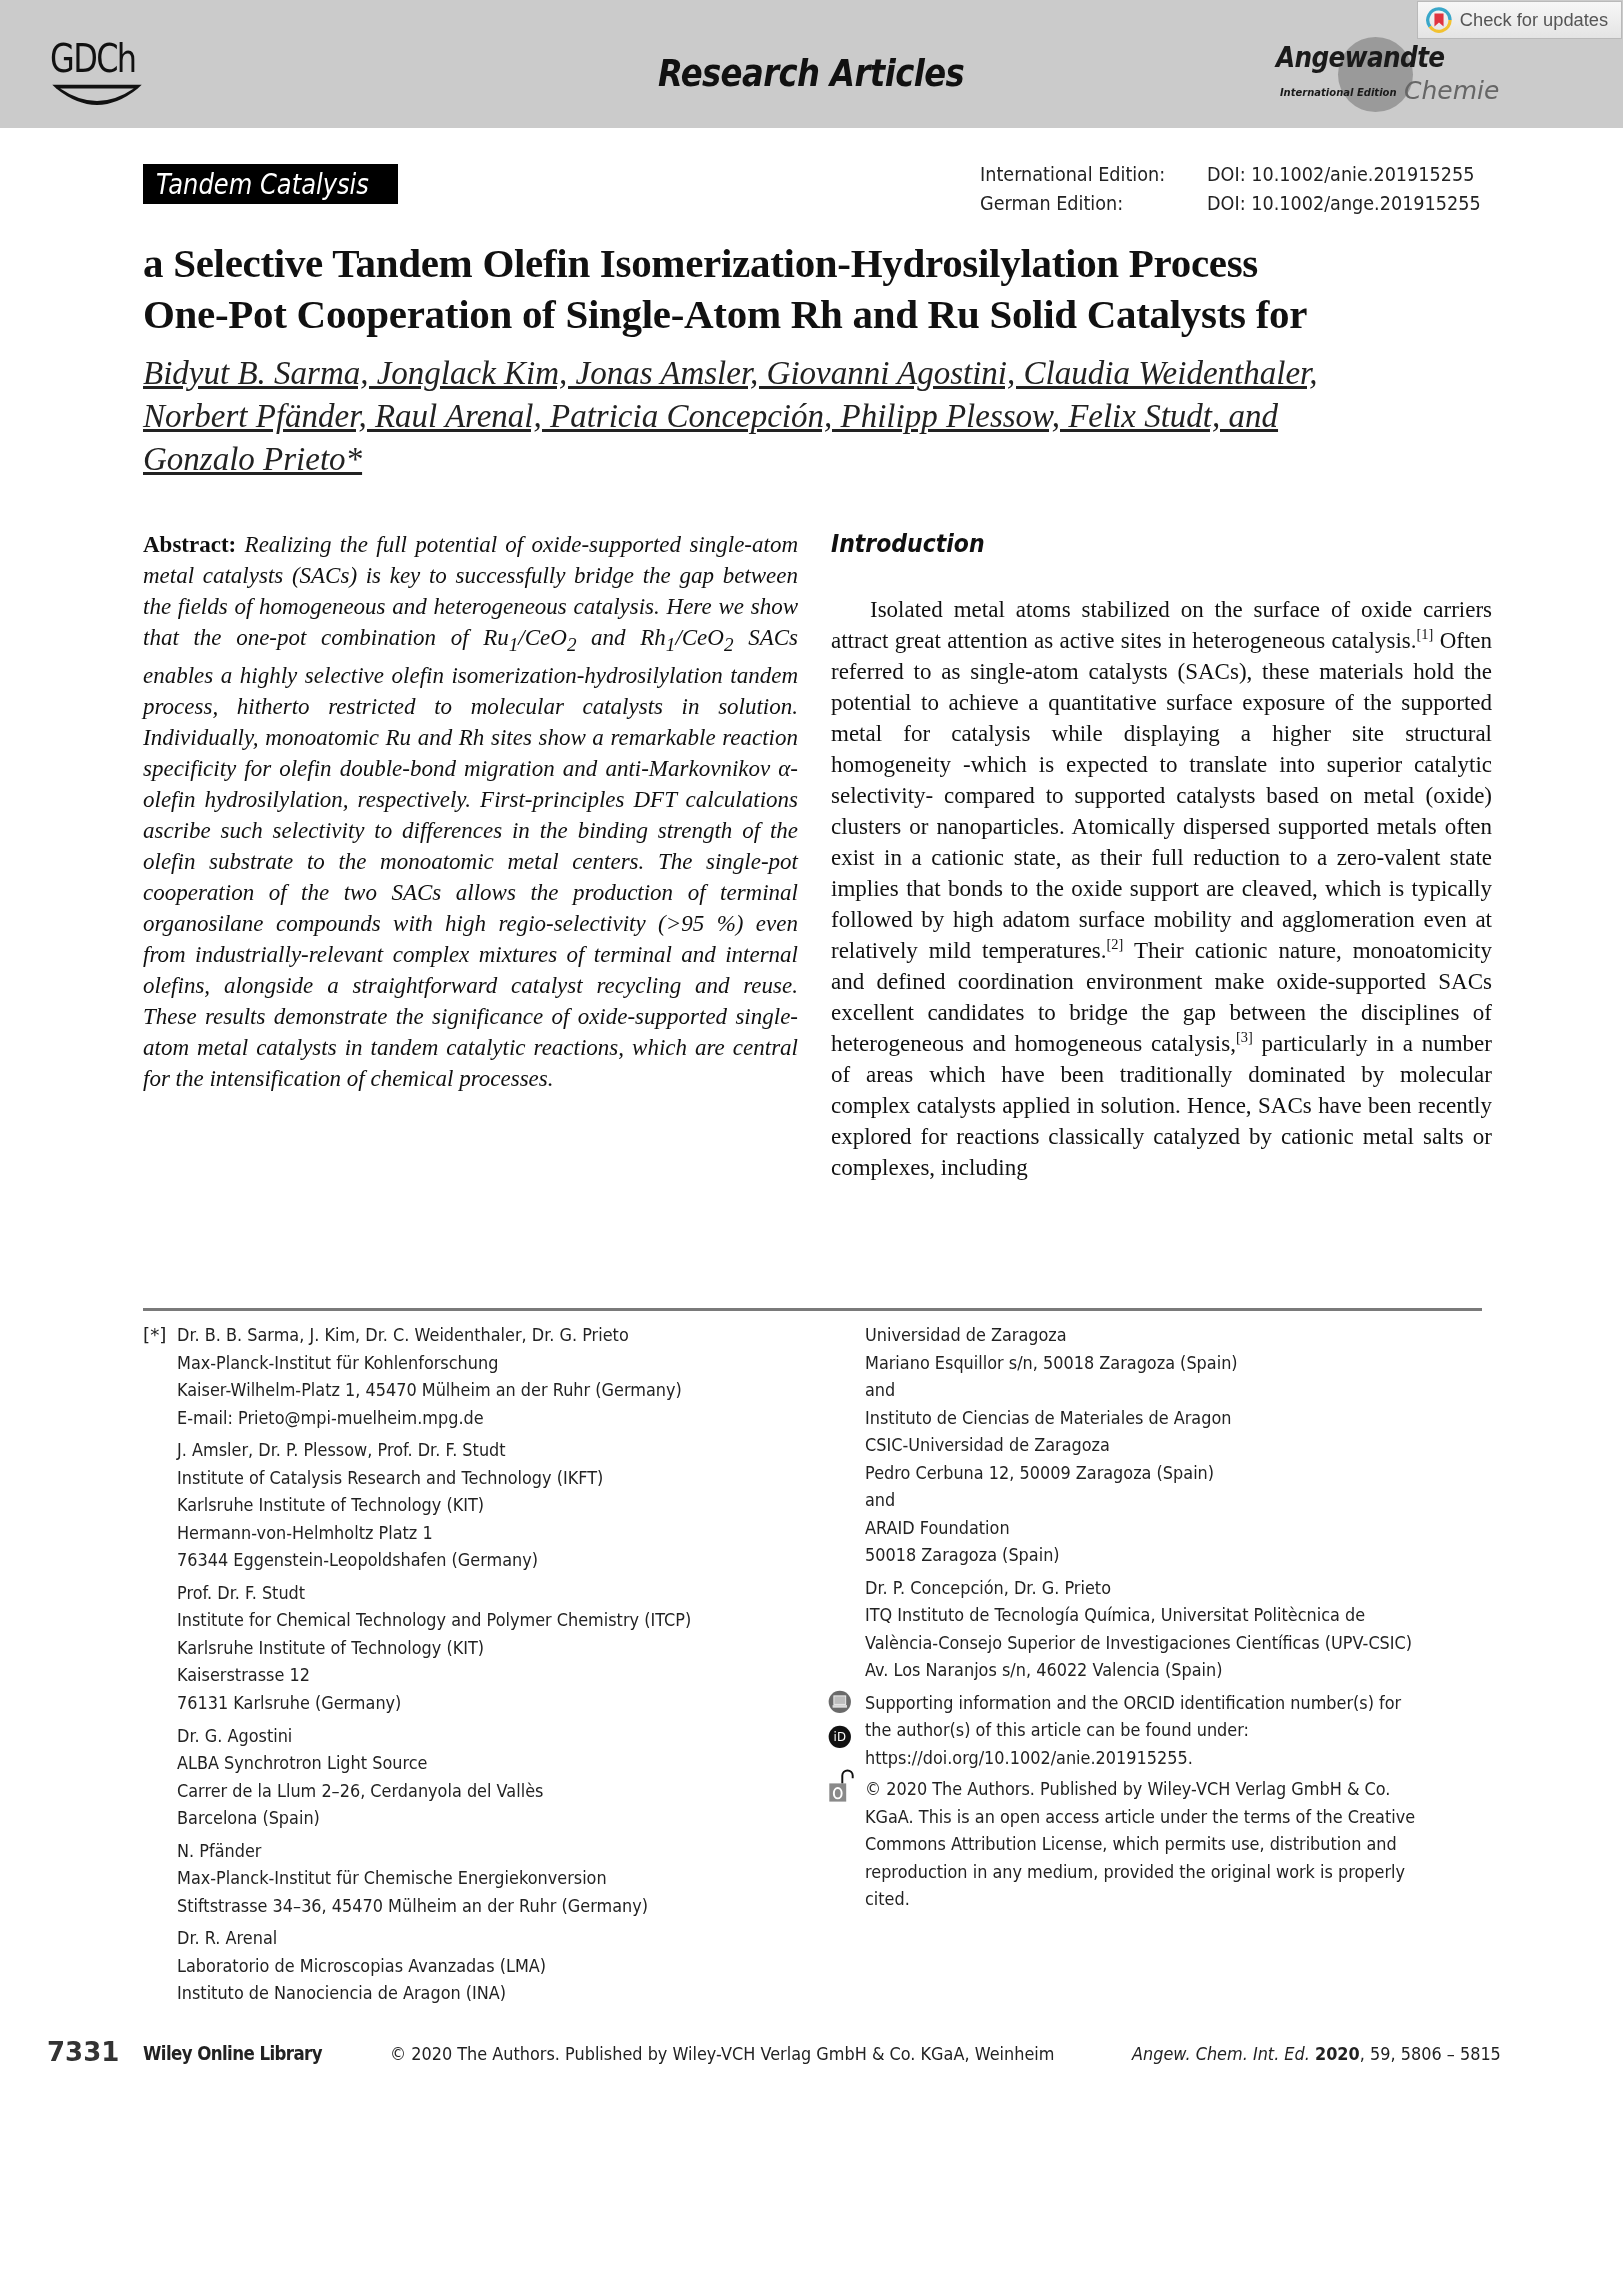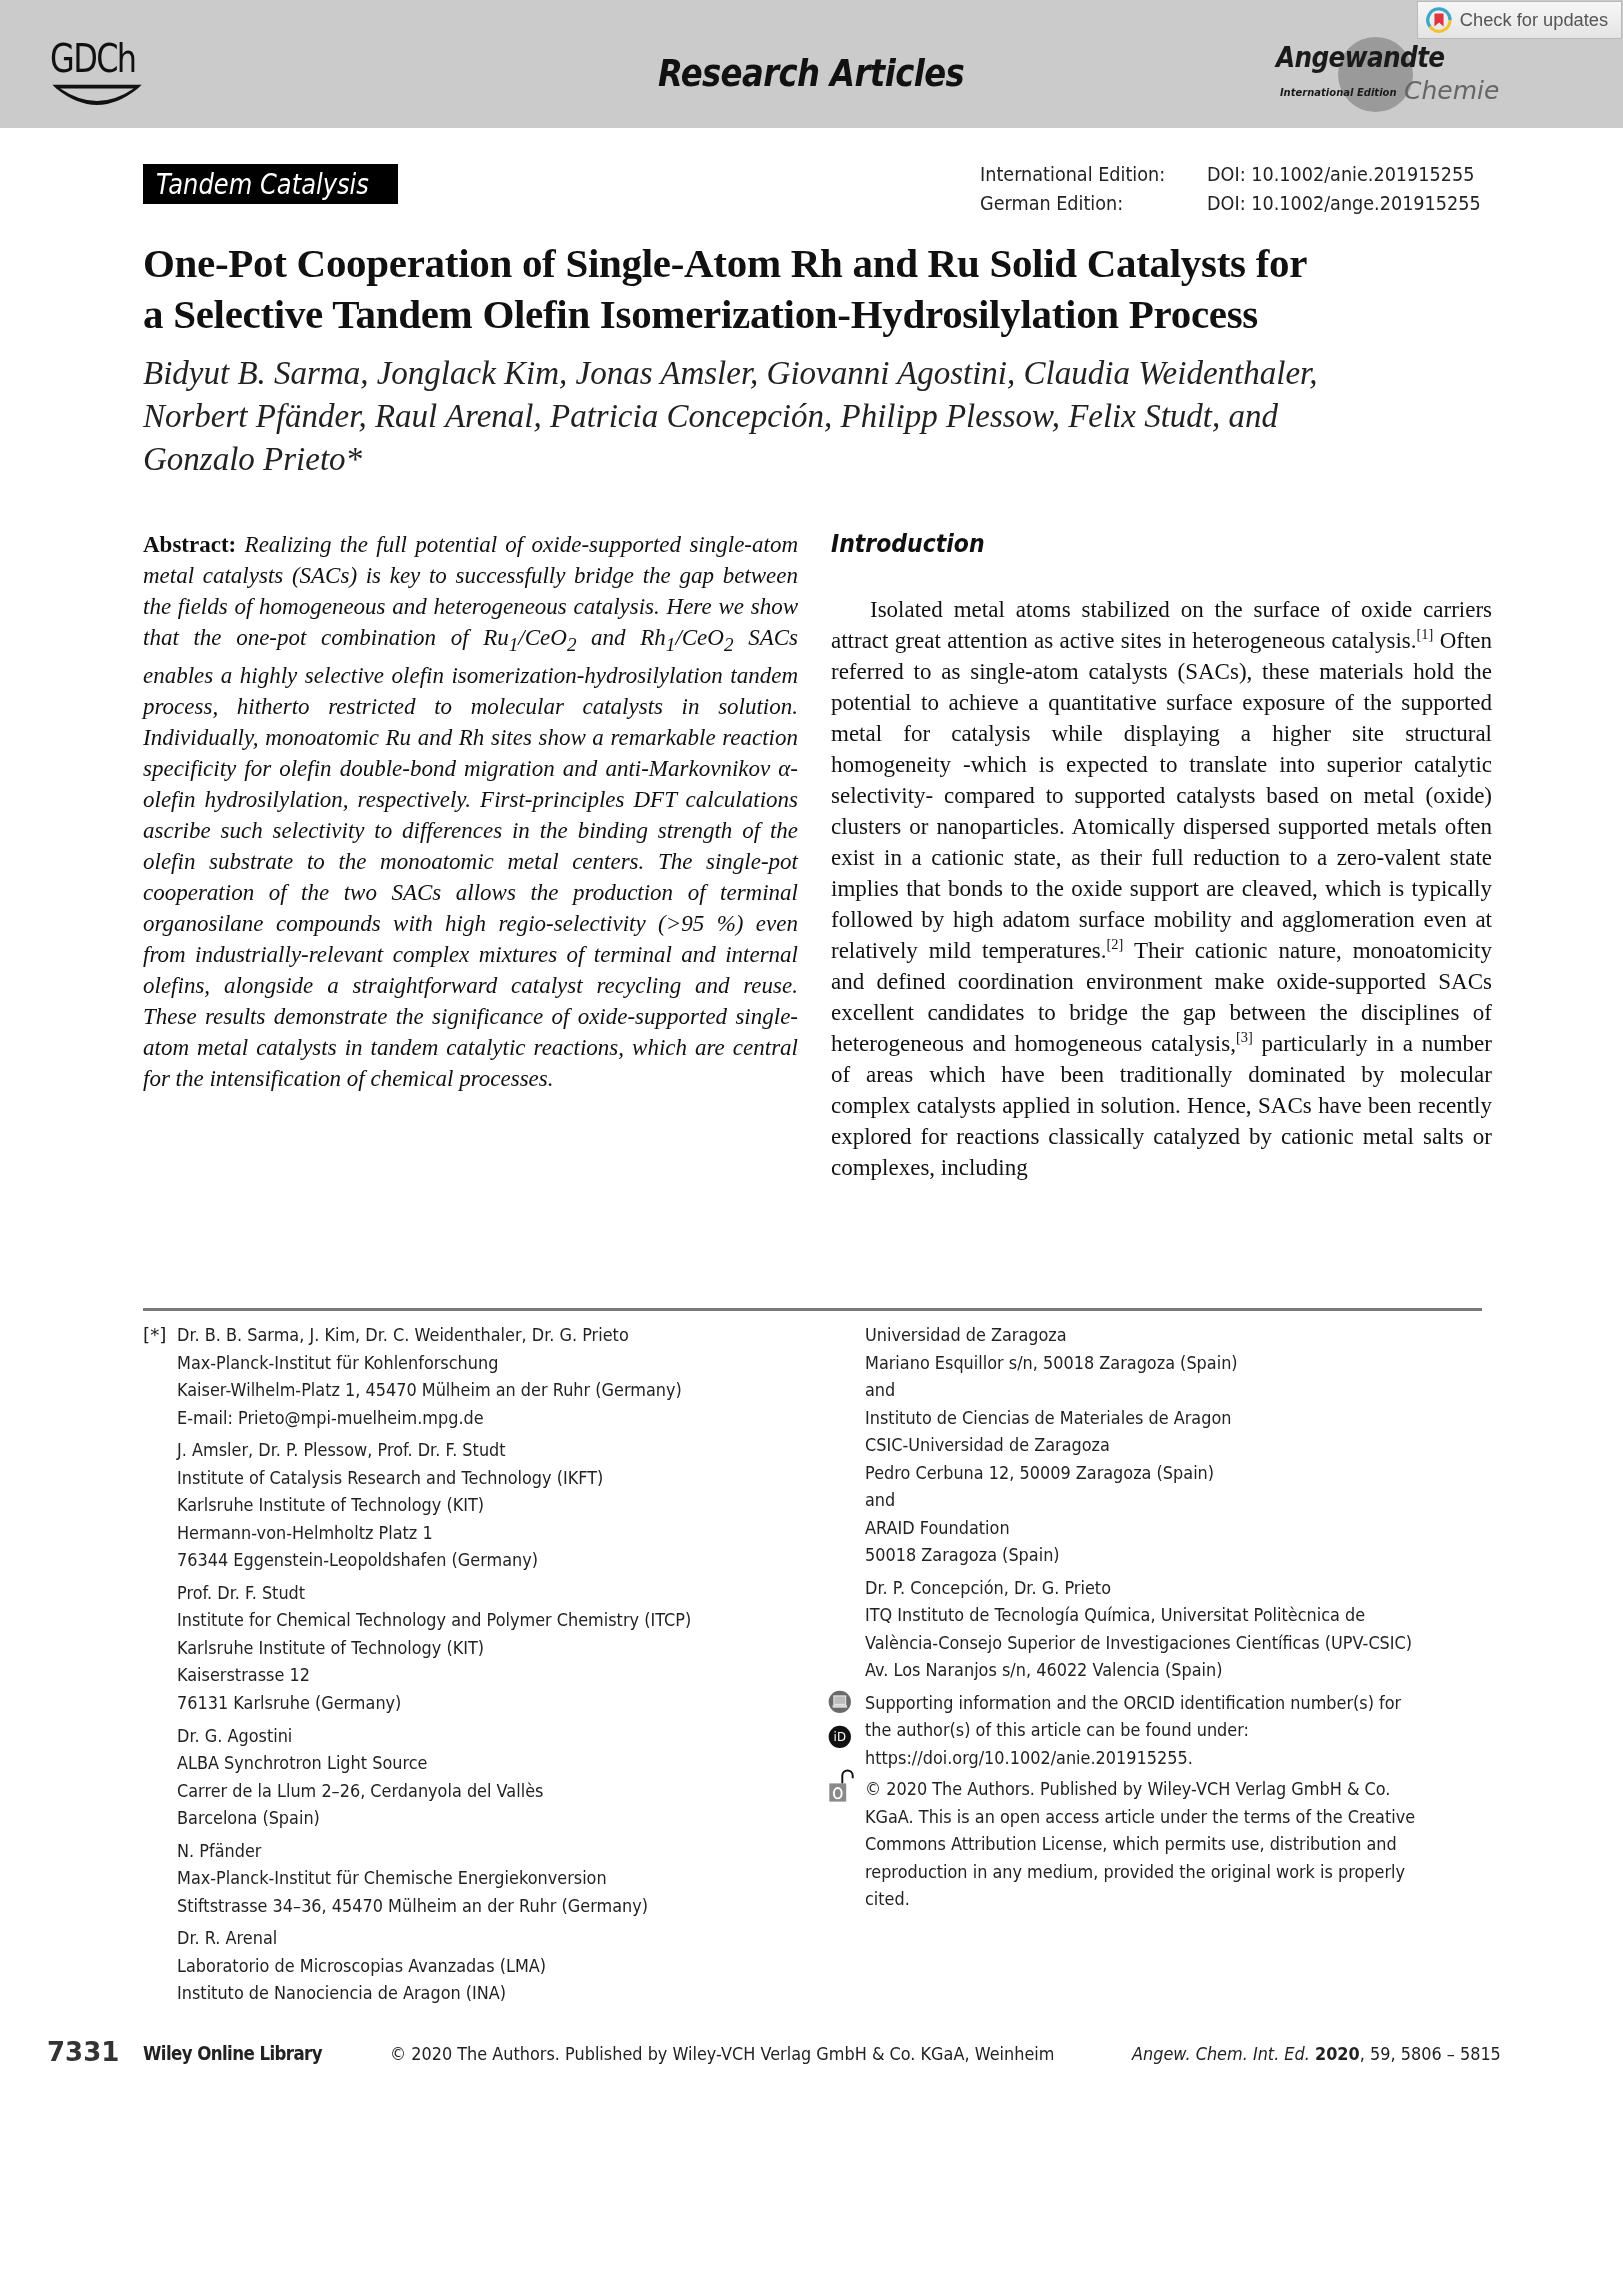--- a/index.html
+++ b/index.html
@@ -45,21 +45,21 @@
     .doi-label { width: 227px; transform: scaleX(0.9); transform-origin: left; white-space: nowrap; }
     .doi-value { transform: scaleX(0.9); transform-origin: left; white-space: nowrap; }
 
     .title {
       position: absolute; left: 143px; top: 238px; width: 1361px;
       font-family: "Liberation Serif", serif; font-weight: bold; font-size: 41px; line-height: 51px; color: #111;
       letter-spacing: -0.3px;
     }
     .authors {
       position: absolute; left: 143px; top: 352px; width: 1361px;
-      font-family: "Liberation Serif", serif; font-style: italic; font-size: 33px; line-height: 43px; color: #222;
+      font-family: "Liberation Serif", serif; font-style: italic; font-size: 33px; line-height: 43px; color: #222; text-decoration: underline;
     }
 
     .col-left { position: absolute; left: 143px; top: 529px; width: 655px; }
     .col-right { position: absolute; left: 831px; top: 529px; width: 661px; }
     .abstract {
       font-family: "Liberation Serif", serif; font-style: italic; font-size: 23px; line-height: 31px;
       text-align: justify; color: #111; hyphens: auto;
     }
     .abstract b { font-style: normal; font-weight: bold; }
     .intro-head {
@@ -135,22 +135,22 @@
     <span class="doi-label">International Edition:</span>
     <span class="doi-value">DOI: 10.1002/anie.201915255</span>
   </div>
   <div class="doi-row">
     <span class="doi-label">German Edition:</span>
     <span class="doi-value">DOI: 10.1002/ange.201915255</span>
   </div>
 </div>
 
 <h1 class="title" style="margin:0;">
+  <div>a Selective Tandem Olefin Isomerization-Hydrosilylation Process</div>
   <div>One-Pot Cooperation of Single-Atom Rh and Ru Solid Catalysts for</div>
-  <div>a Selective Tandem Olefin Isomerization-Hydrosilylation Process</div>
 </h1>
 
 <div class="authors">
   <div>Bidyut B. Sarma, Jonglack Kim, Jonas Amsler, Giovanni Agostini, Claudia Weidenthaler,</div>
   <div>Norbert Pfänder, Raul Arenal, Patricia Concepción, Philipp Plessow, Felix Studt, and</div>
   <div>Gonzalo Prieto*</div>
 </div>
 
 <div class="col-left">
   <p class="abstract" style="margin:0;">

